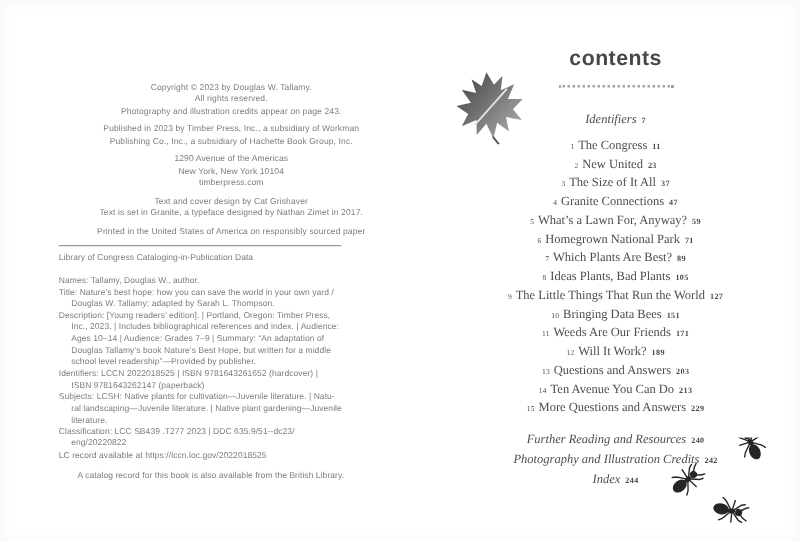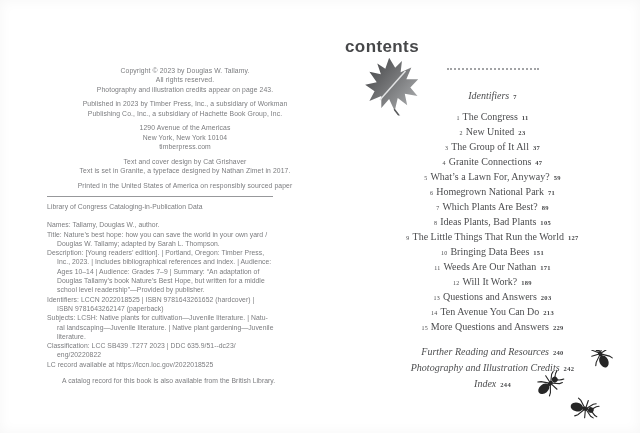--- a/index.html
+++ b/index.html
@@ -28,21 +28,21 @@
     text-align:left; letter-spacing:0.05px;
   }
   .lc-block .line { white-space:nowrap; }
   .lc-block .line.indent { padding-left:10px; }
   .lc-heading { margin-bottom:9px; white-space:nowrap; }
   .catalog-note { margin-top:6.5px; padding-left:15px; white-space:nowrap; }
 
   
   .right-col { position:absolute; left:345px; top:0; width:295px; height:433px; }
   .toc-title {
-    position:absolute; top:37px; left:0; width:100%; 
+    position:absolute; top:37px; left:0; width:100%; text-align:center;
     font-family:"Liberation Sans", sans-serif; font-weight:bold;
     font-size:17px; color:#47484a; letter-spacing:0.4px;
   }
   .toc-dots {
     position:absolute; top:68px; left:50%; transform:translateX(-50%);
     width:92px; border-top:2px dotted #a2a3a5; height:0;
   }
   .serif { font-family:"Liberation Serif", serif; color:#4c4d4f; }
   .toc-intro {
     position:absolute; top:90px; left:0; width:100%; text-align:center;
@@ -157,21 +157,21 @@
 
         <div class="row">
           <span class="chap-num">1</span><span>The Congress</span><span class="page-num">11</span>
         </div>
 
         <div class="row">
           <span class="chap-num">2</span><span>New United</span><span class="page-num">23</span>
         </div>
 
         <div class="row">
-          <span class="chap-num">3</span><span>The Group of It All</span><span class="page-num">37</span>
+          <span class="chap-num">3</span><span>The Size of It All</span><span class="page-num">37</span>
         </div>
 
         <div class="row">
           <span class="chap-num">4</span><span>Granite Connections</span><span class="page-num">47</span>
         </div>
 
         <div class="row">
           <span class="chap-num">5</span><span>What’s a Lawn For, Anyway?</span><span class="page-num">59</span>
         </div>
 
@@ -189,21 +189,21 @@
 
         <div class="row">
           <span class="chap-num">9</span><span>The Little Things That Run the World</span><span class="page-num">127</span>
         </div>
 
         <div class="row">
           <span class="chap-num">10</span><span>Bringing Data Bees</span><span class="page-num">151</span>
         </div>
 
         <div class="row">
-          <span class="chap-num">11</span><span>Weeds Are Our Nathan</span><span class="page-num">171</span>
+          <span class="chap-num">11</span><span>Weeds Are Our Friends</span><span class="page-num">171</span>
         </div>
 
         <div class="row">
           <span class="chap-num">12</span><span>Will It Work?</span><span class="page-num">189</span>
         </div>
 
         <div class="row">
           <span class="chap-num">13</span><span>Questions and Answers</span><span class="page-num">203</span>
         </div>
 

